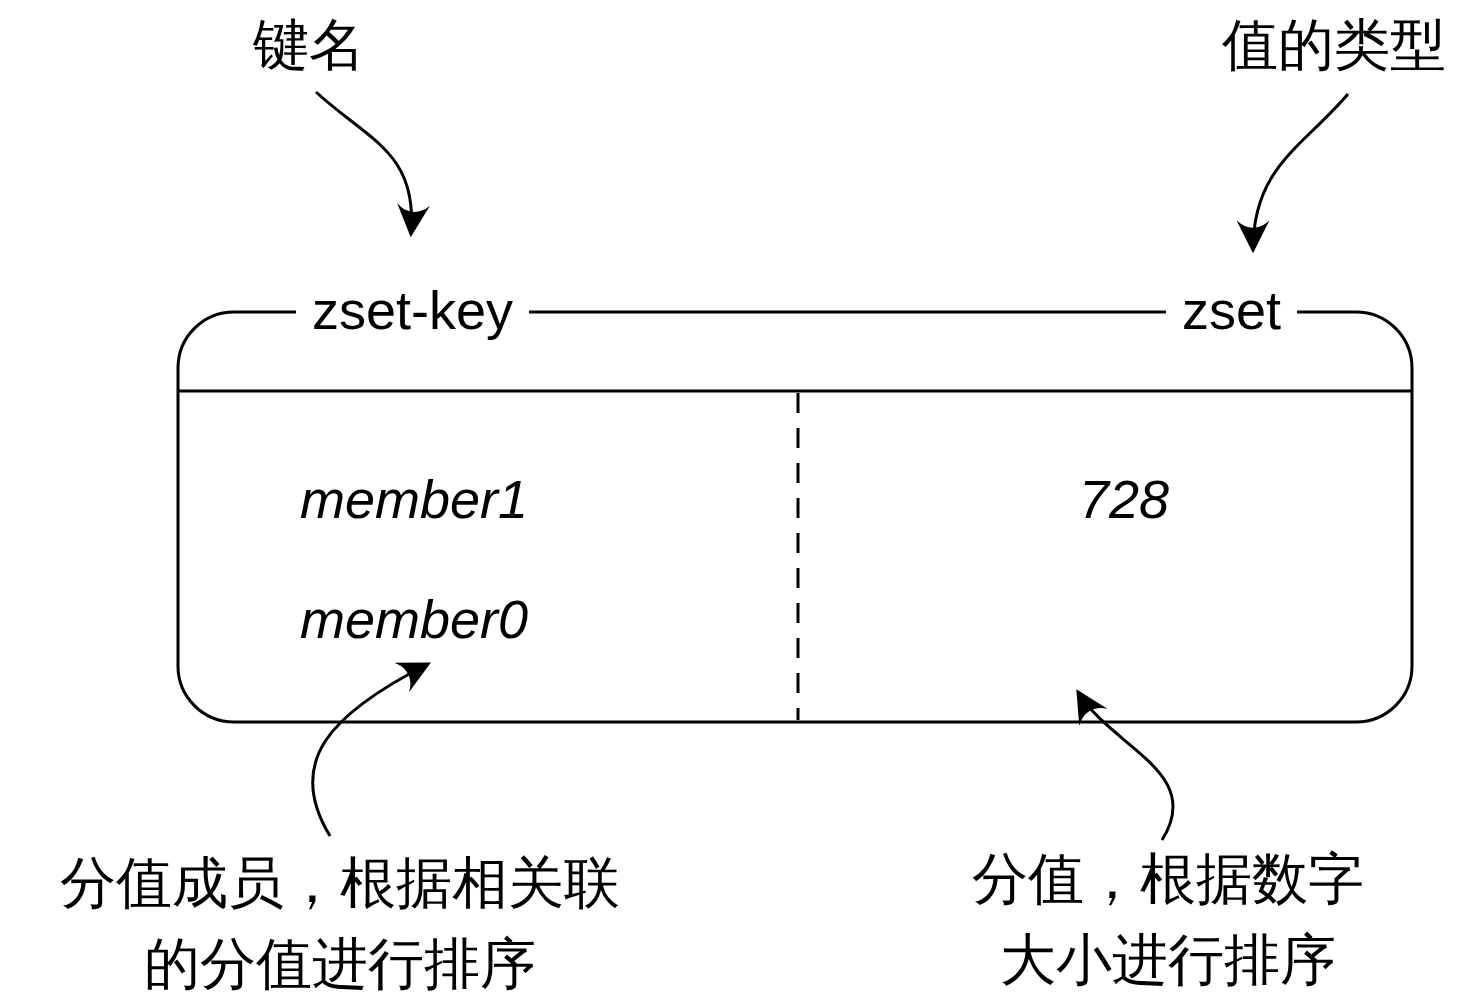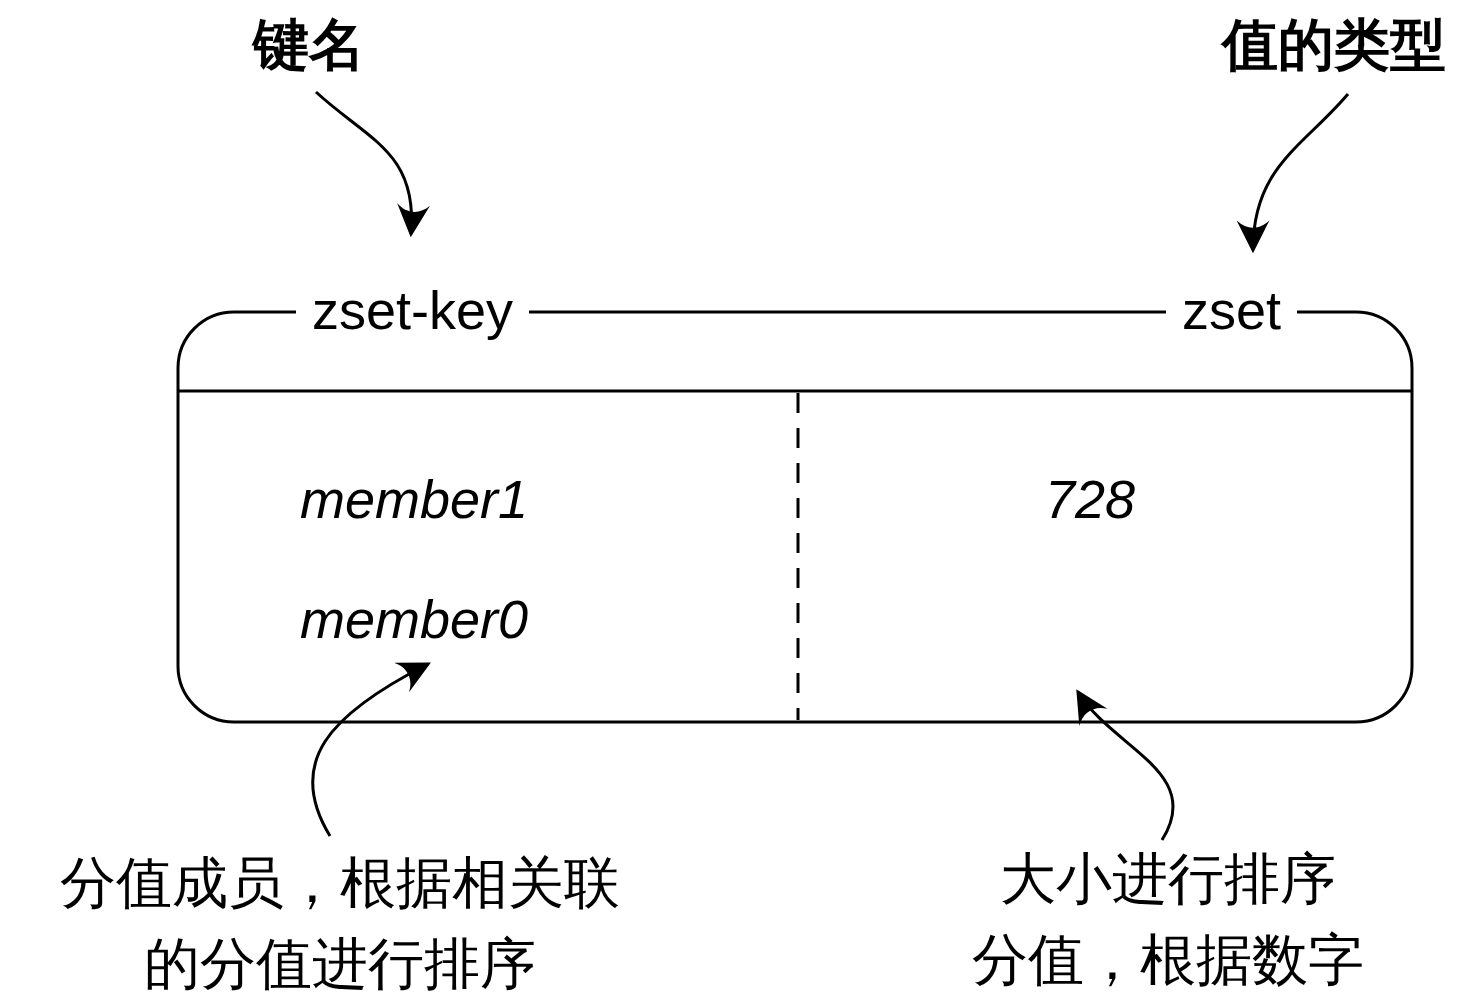--- a/index.html
+++ b/index.html
@@ -20,21 +20,21 @@
     left: 0;
     top: 0;
   }
   .txt {
     position: absolute;
     color: #000;
     white-space: nowrap;
   }
   .cjk-label {
     font-size: 56px;
-    font-weight: 700;
+    font-weight: 400;
   }
   .box-title {
     font-size: 54px;
     background: #ffffff;
     padding: 0 16px;
     line-height: 1.1;
   }
   .cell {
     font-size: 54px;
     line-height: 1.1;
@@ -84,26 +84,26 @@
   <div class="txt cjk-label" style="left:1222px; top:8px;">值的类型</div>
 
   <div class="txt box-title" style="left:296px; top:281px;">zset-key</div>
 
   <div class="txt box-title" style="left:1166px; top:281px;">zset</div>
 
   <div class="txt cell" style="left:300px; top:470px;">member1</div>
 
   <div class="txt cell" style="left:300px; top:590px;">member0</div>
 
-  <div class="txt cell score-cell" style="left:935px; top:470px;text-align:right;">728</div>
+  <div class="txt cell score-cell" style="left:1024px; top:470px;">728</div>
 
 
   <div class="note" style="left:0px; top:842px; width:680px;">
     <div>分值成员，根据相关联</div>
     <div>的分值进行排序</div>
   </div>
 
   <div class="note" style="left:928px; top:838px; width:480px;">
+    <div>分值，根据数字</div>
     <div>大小进行排序</div>
-    <div>分值，根据数字</div>
   </div>
 
 </div>
 
 </body></html>

